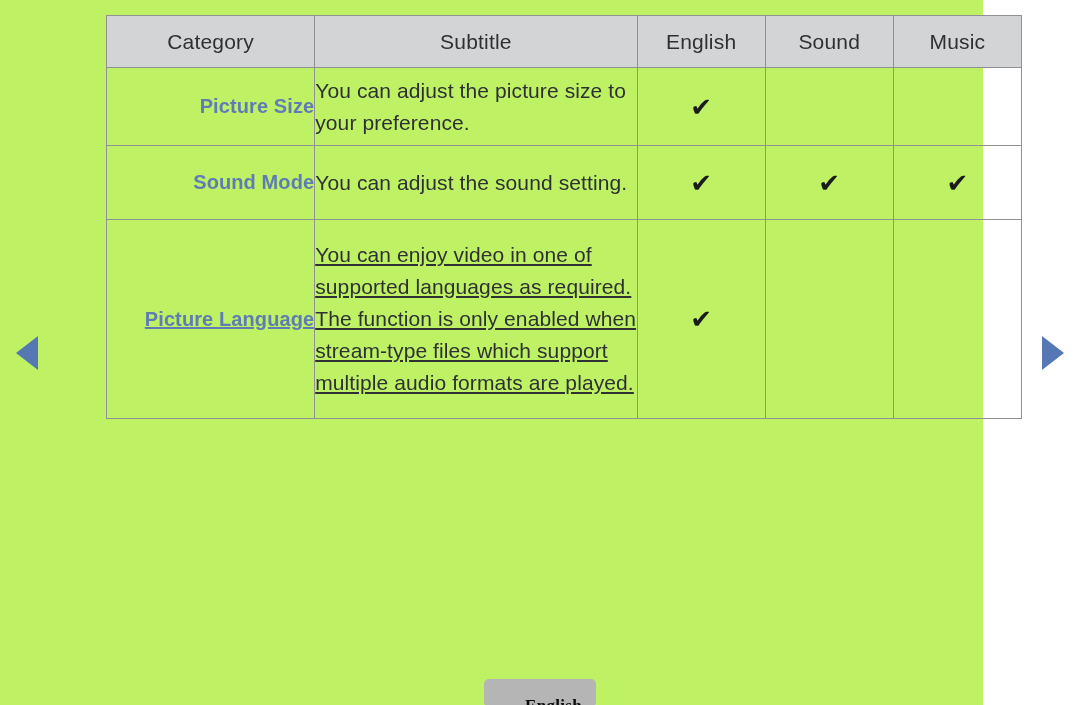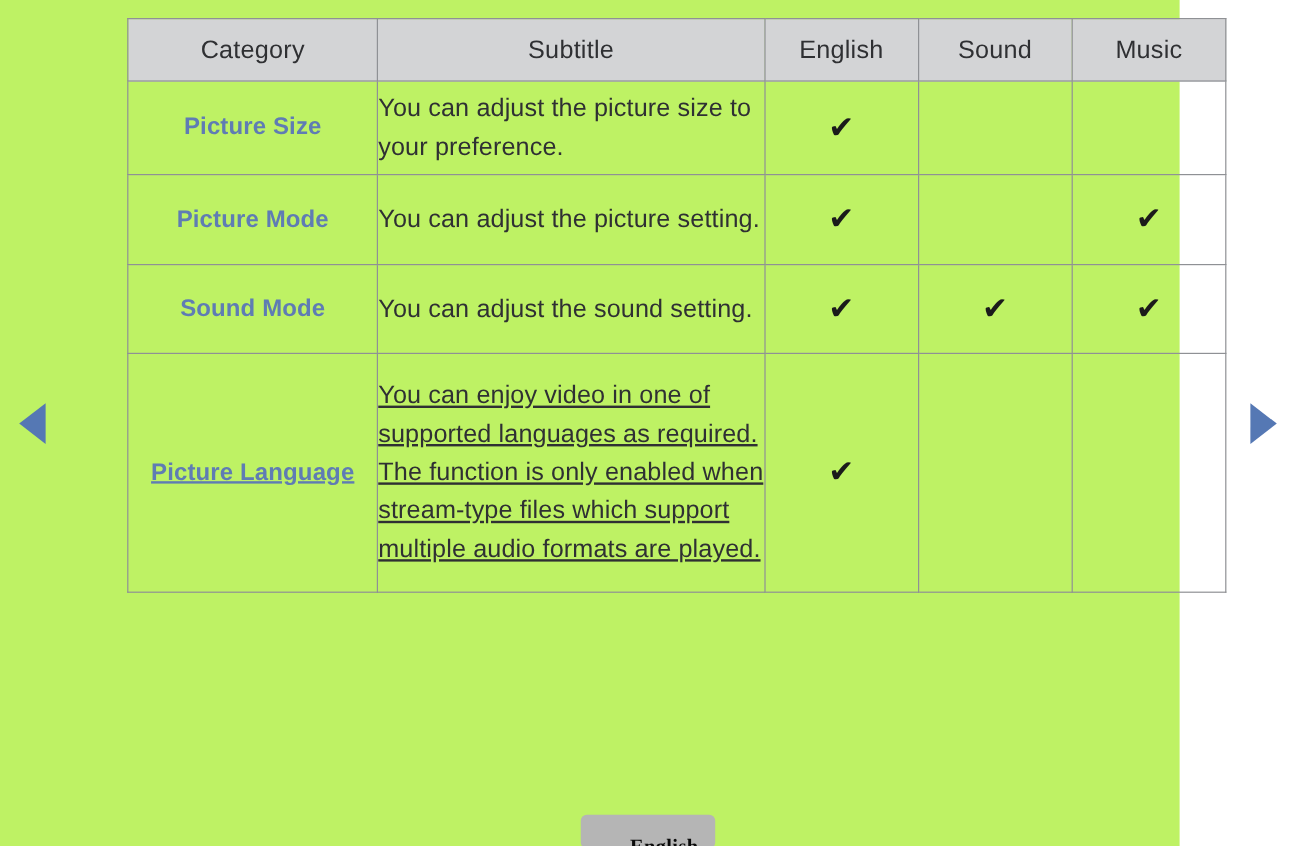--- a/index.html
+++ b/index.html
@@ -73,21 +73,21 @@
   }
 
   
   col.c-category  { width: 208px; }
   col.c-operation { width: 322px; }
   col.c-videos    { width: 128px; }
   col.c-music     { width: 128px; }
   col.c-photos    { width: 128px; }
 
   td.cat-cell {
-    text-align: center;
+    text-align: right;
     color: #5f7cb4;
     font-weight: bold;
     font-size: 20px;
     letter-spacing: 0.1px;
   }
   td.op-cell {
     text-align: left;
     color: #2f3033;
     font-size: 21px;
     line-height: 32px;
@@ -169,33 +169,20 @@
           <span class="check">✔</span>
         </td>
         <td class="mark-cell">
           <span class="check empty">✔</span>
         </td>
         <td class="mark-cell">
           <span class="check empty">✔</span>
         </td>
       </tr>
 
-      <tr class="row-picture-mode">
-        <td class="cat-cell">Picture Mode</td>
-        <td class="op-cell">You can adjust the picture setting.</td>
-        <td class="mark-cell">
-          <span class="check">✔</span>
-        </td>
-        <td class="mark-cell">
-          <span class="check empty">✔</span>
-        </td>
-        <td class="mark-cell">
-          <span class="check">✔</span>
-        </td>
-      </tr>
 
       <tr class="row-sound-mode">
         <td class="cat-cell">Sound Mode</td>
         <td class="op-cell">You can adjust the sound setting.</td>
         <td class="mark-cell">
           <span class="check">✔</span>
         </td>
         <td class="mark-cell">
           <span class="check">✔</span>
         </td>

